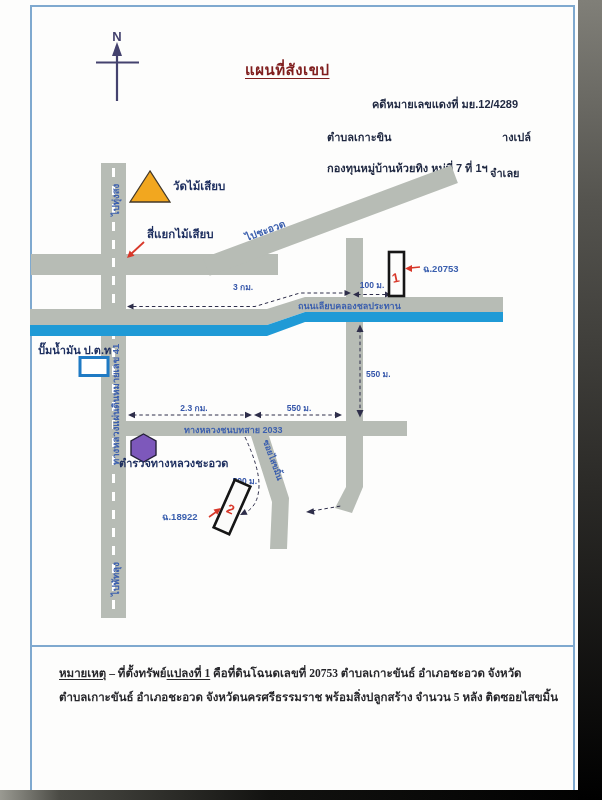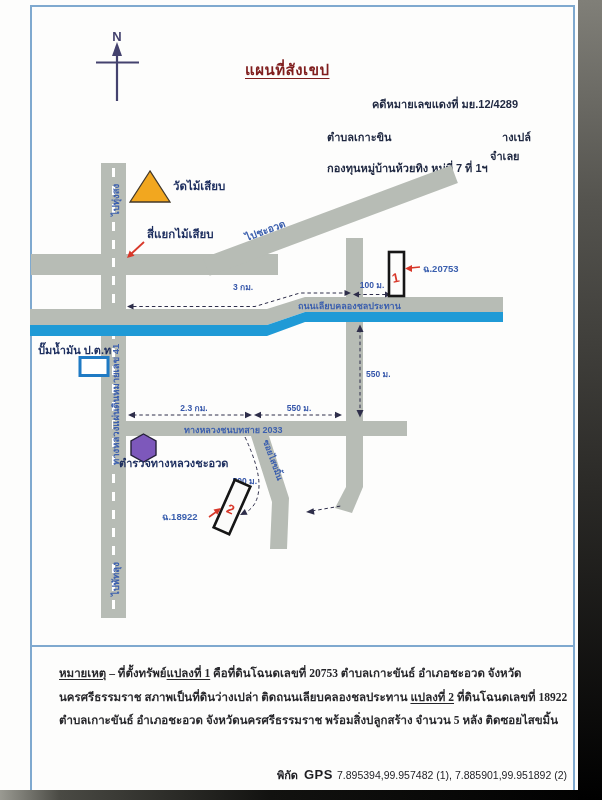--- a/index.html
+++ b/index.html
@@ -42,21 +42,21 @@
   <div class="frame-line" style="left:30px;top:5px;width:2px;height:785px;"></div>
   <div class="frame-line" style="left:30px;top:5px;width:545px;height:2px;"></div>
   <div class="frame-line" style="left:573px;top:5px;width:2px;height:785px;"></div>
   <div class="frame-line" style="left:30px;top:645px;width:545px;height:2px;"></div>
 
   <div class="title">แผนที่สังเขป</div>
   <div class="case-line" style="left:372px;top:95px;">คดีหมายเลขแดงที่ มย.12/4289</div>
   <div class="case-line" style="left:327px;top:128px;">ตำบลเกาะขิน</div>
   <div class="case-line" style="left:502px;top:128px;">างเปล์</div>
   <div class="case-line" style="left:327px;top:159px;">กองทุนหมู่บ้านห้วยทิง หมู่ที่ 7 ที่ 1ฯ</div>
-  <div class="case-line" style="left:490px;top:147px;">จำเลย</div>
+  <div class="case-line" style="left:490px;top:164px;">จำเลย</div>
 
   <svg width="602" height="800" viewBox="0 0 602 800">
 
     <g stroke="#44426e">
       <text x="117" y="41" text-anchor="middle" font-size="13" font-weight="700" fill="#44426e" stroke="none">N</text>
       <line x1="117" y1="48" x2="117" y2="101" stroke-width="2.2"></line>
       <polygon points="117,42 112,56 122,56" fill="#44426e" stroke="none"></polygon>
       <line x1="96" y1="62.5" x2="139" y2="62.5" stroke-width="2.2"></line>
     </g>
 
@@ -153,23 +153,19 @@
         <text x="-4" y="7" font-size="13" fill="#d8382a" font-weight="700">2</text>
       </g>
       <line class="red" x1="209" y1="517" x2="216" y2="512" stroke-width="1.6"></line>
       <polygon class="redfill" points="221,508 217.3,514.8 213.5,509.6"></polygon>
       <text class="parcellbl" x="162" y="519.5">ฉ.18922</text>
     </g>
   </svg>
 
   <div class="note">
     <div class="note-line"><span class="u">หมายเหตุ</span><span> – ที่ตั้งทรัพย์</span><span class="u">แปลงที่ 1</span><span> คือที่ดินโฉนดเลขที่ 20753 ตำบลเกาะขันธ์ อำเภอชะอวด จังหวัด</span></div>
-    <div class="note-line"><span>นครศรีธรรมราช สภาพเป็นที่ดินว่างเปล่า ติดถนนเลียบคลองชลประทาน </span><span class="u">แปลงที่ 2</span><span> ที่ดินโฉนดเลขที่ 18922</span></div>
     <div class="note-line"><span>ตำบลเกาะขันธ์ อำเภอชะอวด จังหวัดนครศรีธรรมราช พร้อมสิ่งปลูกสร้าง จำนวน 5 หลัง ติดซอยไสขมิ้น</span></div>
   </div>
 
-  <div class="gps">
-    <span class="gps-label">พิกัด</span><span class="gps-unit">GPS</span><span class="gps-value">7.895394,99.957482 (1), 7.885901,99.951892 (2)</span>
-  </div>
 </div>
 
 <div class="scan-bottom"></div>
 <div class="scan-right"></div>
 
 </body></html>

